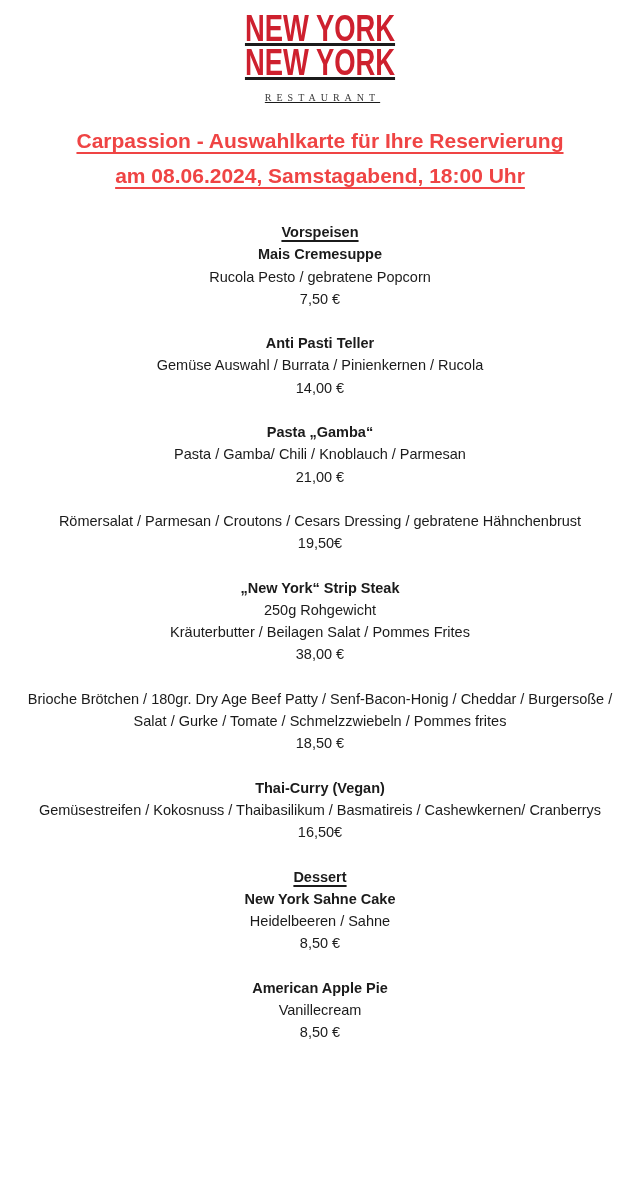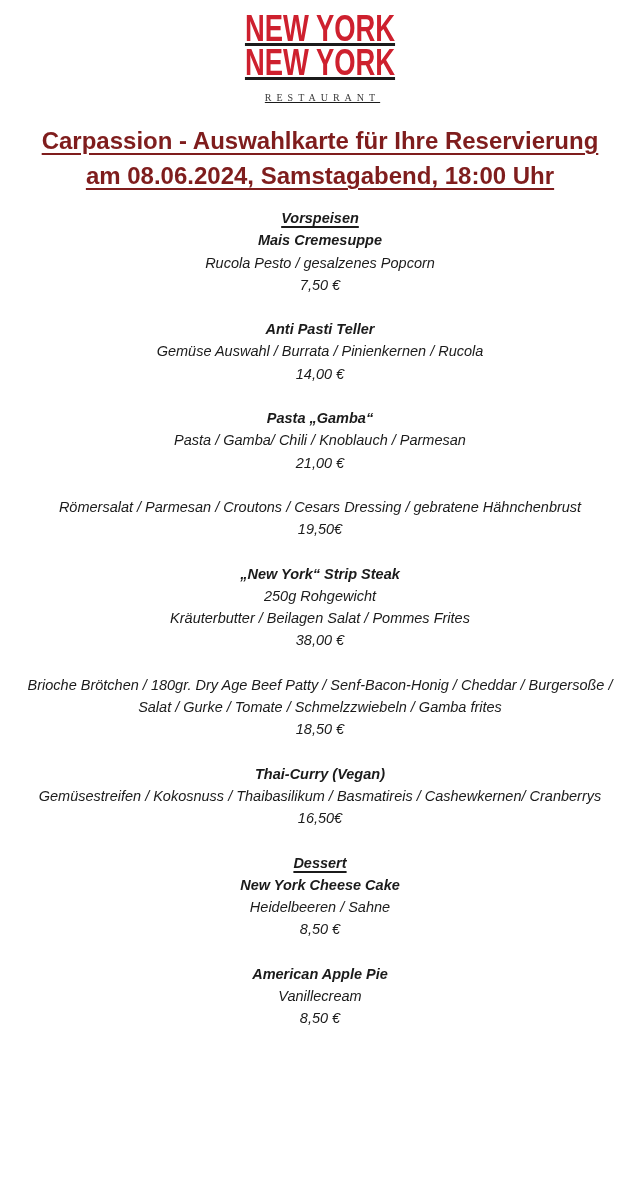--- a/index.html
+++ b/index.html
@@ -40,39 +40,38 @@
     letter-spacing: 5px;
     text-indent: 5px;
     color: #3a3a3a;
     margin-top: 12px;
   }
 
   
   .title {
     margin-top: 20px;
     text-align: center;
-    color: #7f1d1d;
+    color: #ef4444;
     font-weight: 700;
-    font-size: 24px;
+    font-size: 21px;
     line-height: 35px;
   }
   .title-line span {
     text-decoration: underline;
     text-decoration-thickness: 2px;
     text-underline-offset: 4px;
   }
 
   
   .menu {
-    margin-top: 14px;
+    margin-top: 28px;
     text-align: center;
     font-size: 14.5px;
     line-height: 22.3px;
     color: #1b1b1b;
-    font-style: italic;
   }
   .section-heading {
     font-weight: 700;
     text-decoration: underline;
     text-decoration-thickness: 1.5px;
     text-underline-offset: 3px;
   }
   .item {
     margin-bottom: 22px;
   }
@@ -98,21 +97,21 @@
     <div class="title-line"><span>Carpassion - Auswahlkarte für Ihre Reservierung</span></div>
     <div class="title-line"><span>am 08.06.2024, Samstagabend, 18:00 Uhr</span></div>
   </div>
 
   <div class="menu">
 
     <div class="section-heading">Vorspeisen</div>
 
     <div class="item">
       <div class="item-name">Mais Cremesuppe</div>
-      <div class="item-desc">Rucola Pesto / gesalzenes Popcorn</div>
+      <div class="item-desc">Rucola Pesto / gebratene Popcorn</div>
       <div class="item-price">7,50 €</div>
     </div>
 
     <div class="item">
       <div class="item-name">Anti Pasti Teller</div>
       <div class="item-desc">Gemüse Auswahl / Burrata / Pinienkernen / Rucola</div>
       <div class="item-price">14,00 €</div>
     </div>
 
 
@@ -129,35 +128,35 @@
 
     <div class="item">
       <div class="item-name">„New York“ Strip Steak</div>
       <div class="item-desc">250g Rohgewicht</div>
       <div class="item-desc">Kräuterbutter / Beilagen Salat / Pommes Frites</div>
       <div class="item-price">38,00 €</div>
     </div>
 
     <div class="item">
       <div class="item-desc">Brioche Brötchen / 180gr. Dry Age Beef Patty / Senf-Bacon-Honig / Cheddar / Burgersoße /</div>
-      <div class="item-desc">Salat / Gurke / Tomate / Schmelzzwiebeln / Gamba frites</div>
+      <div class="item-desc">Salat / Gurke / Tomate / Schmelzzwiebeln / Pommes frites</div>
       <div class="item-price">18,50 €</div>
     </div>
 
 
     <div class="item">
       <div class="item-name">Thai-Curry (Vegan)</div>
       <div class="item-desc">Gemüsestreifen / Kokosnuss / Thaibasilikum / Basmatireis / Cashewkernen/ Cranberrys</div>
       <div class="item-price">16,50€</div>
     </div>
 
     <div class="section-heading">Dessert</div>
 
     <div class="item">
-      <div class="item-name">New York Cheese Cake</div>
+      <div class="item-name">New York Sahne Cake</div>
       <div class="item-desc">Heidelbeeren / Sahne</div>
       <div class="item-price">8,50 €</div>
     </div>
 
     <div class="item">
       <div class="item-name">American Apple Pie</div>
       <div class="item-desc">Vanillecream</div>
       <div class="item-price">8,50 €</div>
     </div>
 

